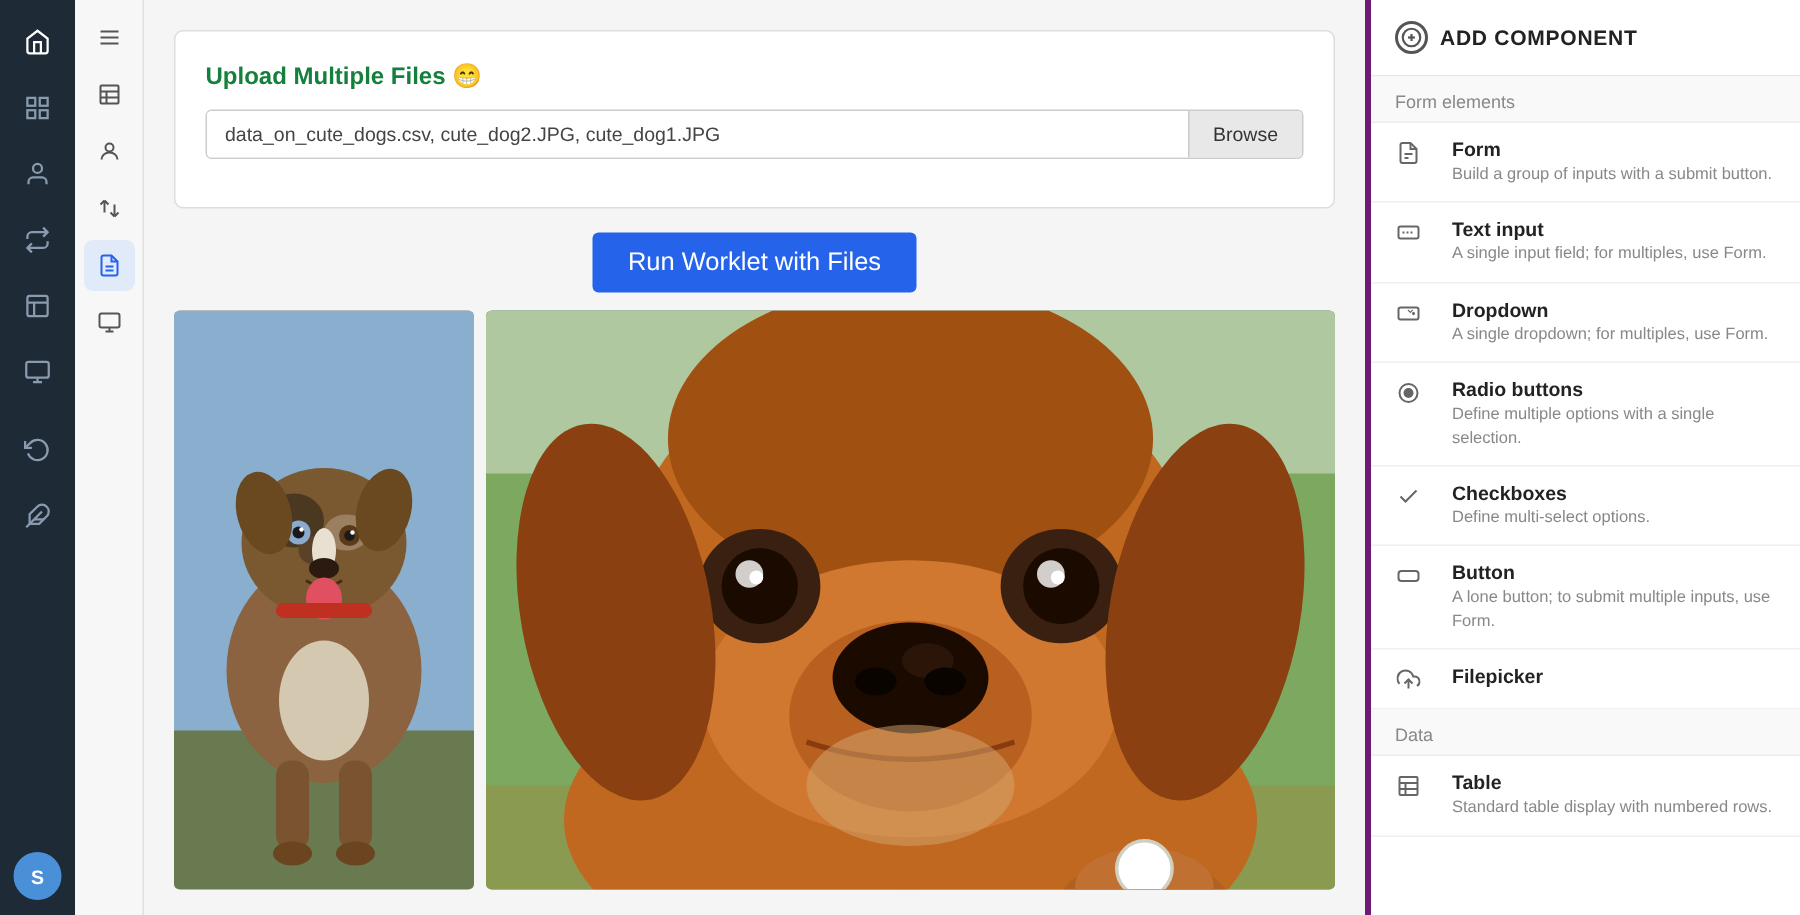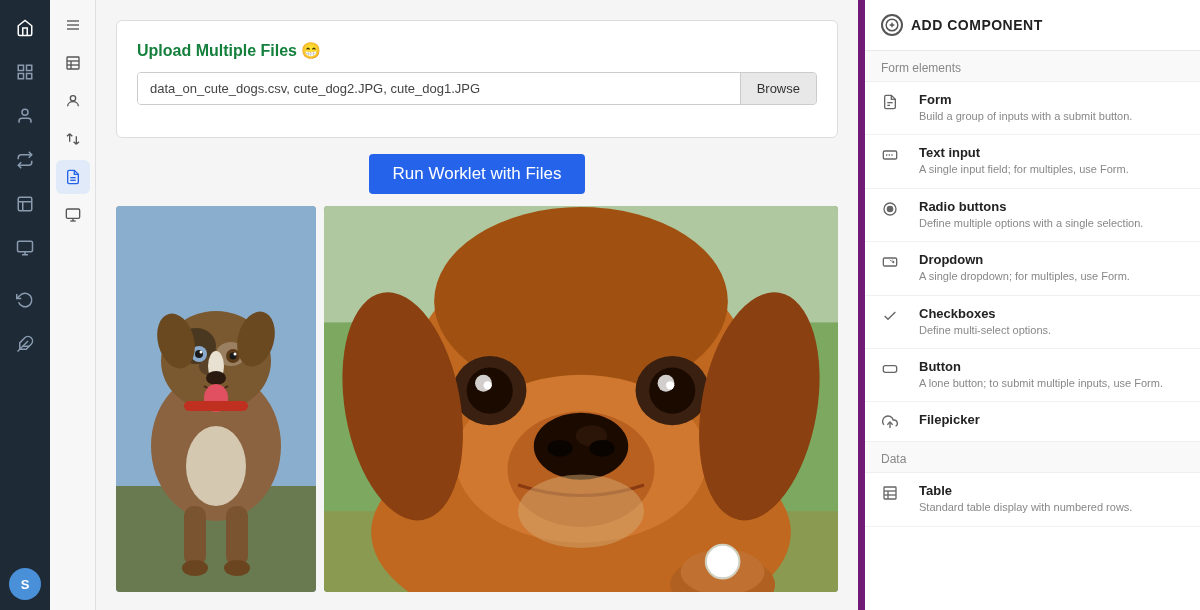--- a/index.html
+++ b/index.html
@@ -152,23 +152,23 @@
     .dog-image-2 {
       flex: 1;
       height: 386px;
       border-radius: 4px;
       overflow: hidden;
       background: #888;
     }
 
     
     .right-panel {
-      width: 342px;
+      width: 290px;
       background: white;
-      border-left: 7px solid #701a75;
+      border-left: 4px solid #701a75;
       overflow-y: auto;
     }
     .right-panel-header {
       display: flex;
       align-items: center;
       gap: 8px;
       padding: 14px 16px;
       border-bottom: 1px solid #e8e8e8;
       background: white;
     }
@@ -500,48 +500,48 @@
     </div>
     <div class="component-text">
       <div class="component-name">Text input</div>
       <div class="component-desc">A single input field; for multiples, use Form.</div>
     </div>
   </div>
 
   <div class="component-item">
     <div class="component-icon">
       <svg width="16" height="16" viewBox="0 0 24 24" fill="none" stroke="currentColor" stroke-width="2">
-        <circle cx="12" cy="12" r="9"></circle>
-        <circle cx="12" cy="12" r="4" fill="currentColor"></circle>
-      </svg>
-    </div>
-    <div class="component-text">
-      <div class="component-name">Radio buttons</div>
-      <div class="component-desc">Define multiple options with a single selection.</div>
-    </div>
-  </div>
-
-  <div class="component-item">
-    <div class="component-icon">
-      <svg width="16" height="16" viewBox="0 0 24 24" fill="none" stroke="currentColor" stroke-width="2">
         <rect x="2" y="6" width="20" height="12" rx="2"></rect>
         <polyline points="15,10 19,14 23,10" transform="scale(0.6) translate(4,4)"></polyline>
         <line x1="16" y1="11" x2="18" y2="13"></line>
         <line x1="18" y1="11" x2="16" y2="13"></line>
       </svg>
     </div>
     <div class="component-text">
       <div class="component-name">Dropdown</div>
       <div class="component-desc">A single dropdown; for multiples, use Form.</div>
     </div>
   </div>
 
   <div class="component-item">
     <div class="component-icon">
       <svg width="16" height="16" viewBox="0 0 24 24" fill="none" stroke="currentColor" stroke-width="2">
+        <circle cx="12" cy="12" r="9"></circle>
+        <circle cx="12" cy="12" r="4" fill="currentColor"></circle>
+      </svg>
+    </div>
+    <div class="component-text">
+      <div class="component-name">Radio buttons</div>
+      <div class="component-desc">Define multiple options with a single selection.</div>
+    </div>
+  </div>
+
+  <div class="component-item">
+    <div class="component-icon">
+      <svg width="16" height="16" viewBox="0 0 24 24" fill="none" stroke="currentColor" stroke-width="2">
         <polyline points="20,6 9,17 4,12"></polyline>
       </svg>
     </div>
     <div class="component-text">
       <div class="component-name">Checkboxes</div>
       <div class="component-desc">Define multi-select options.</div>
     </div>
   </div>
 
   <div class="component-item">

